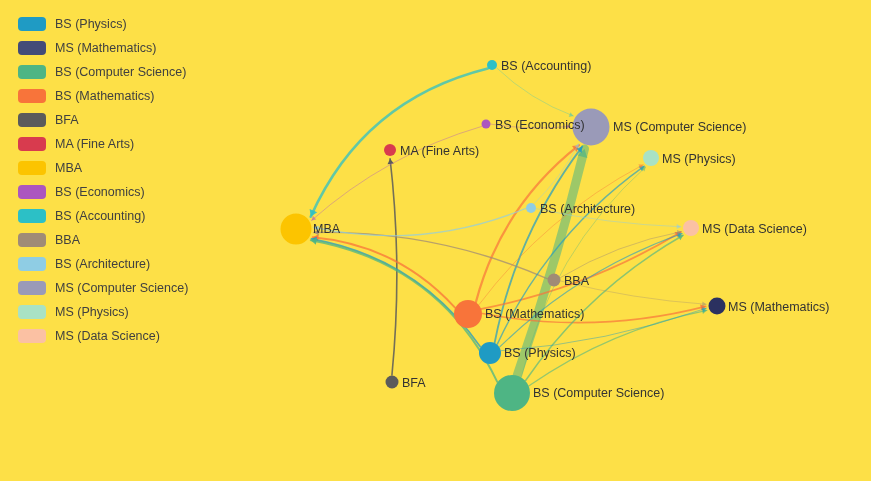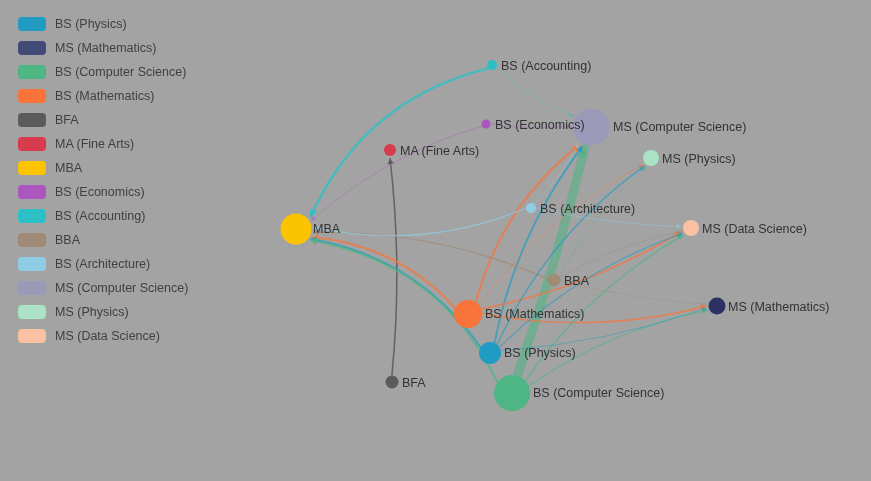--- a/index.html
+++ b/index.html
@@ -59,21 +59,21 @@
     font-size: 12.5px;
     color: #333333;
     white-space: nowrap;
     line-height: 1;
     pointer-events: none;
   }
 </style>
 </head>
 <body style="background: rgb(247, 247, 247);">
 
-<div id="app" style="background: #a3a3a3;">
+<div id="app" style="background: #fde047;">
 
   <div id="legend">
       <div class="legend-item">
         <span class="legend-swatch" style="background: rgb(31, 155, 196);"></span>
         <span class="legend-label">BS (Physics)</span>
       </div>
       <div class="legend-item">
         <span class="legend-swatch" style="background: rgb(67, 75, 120);"></span>
         <span class="legend-label">MS (Mathematics)</span>
       </div>

